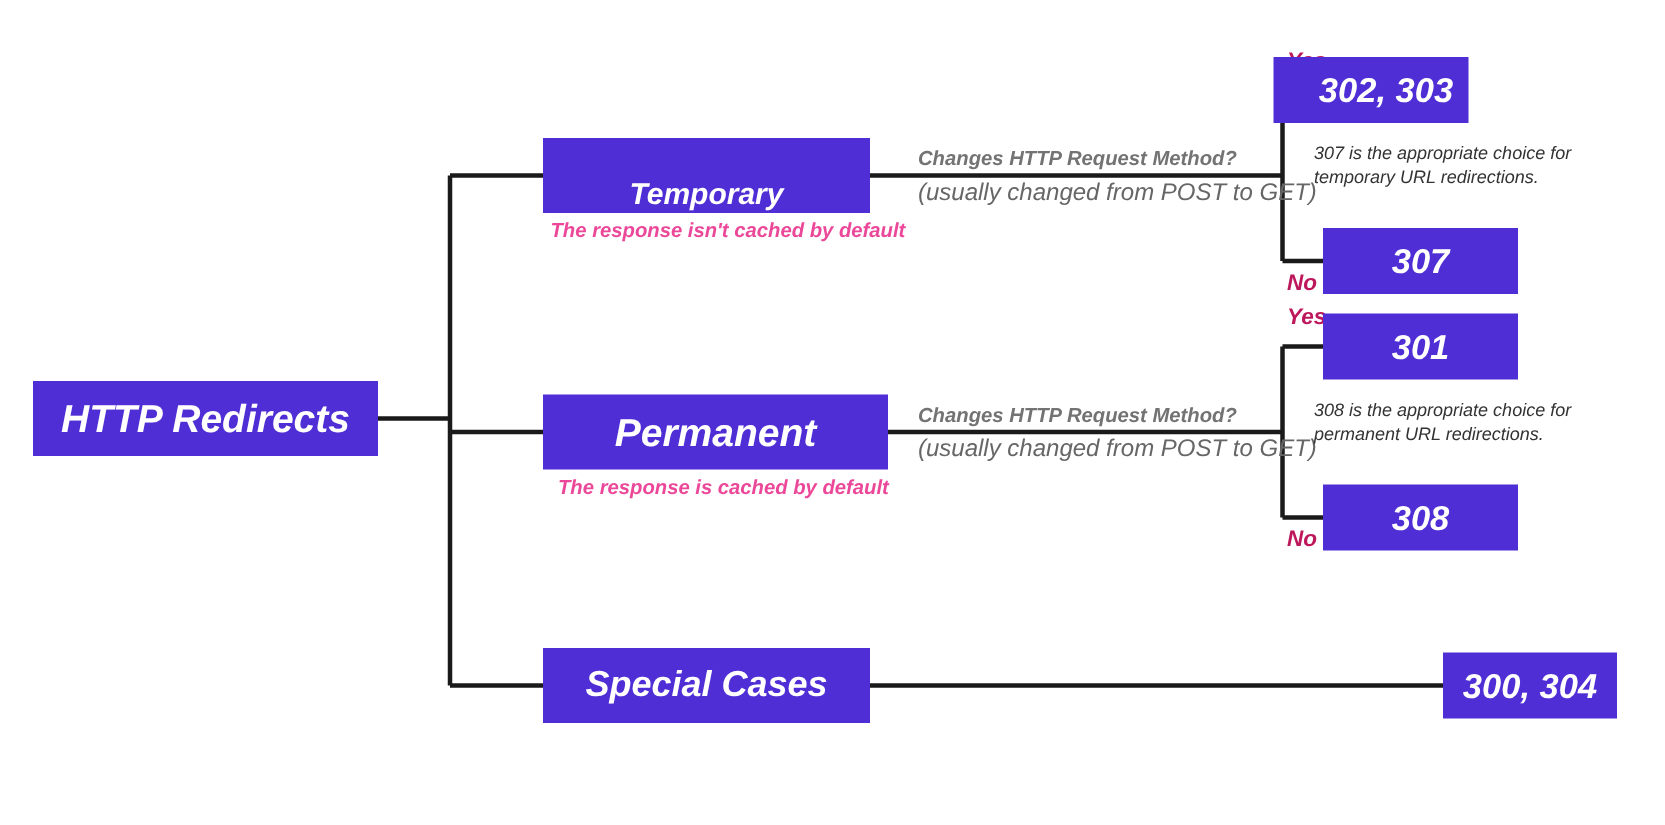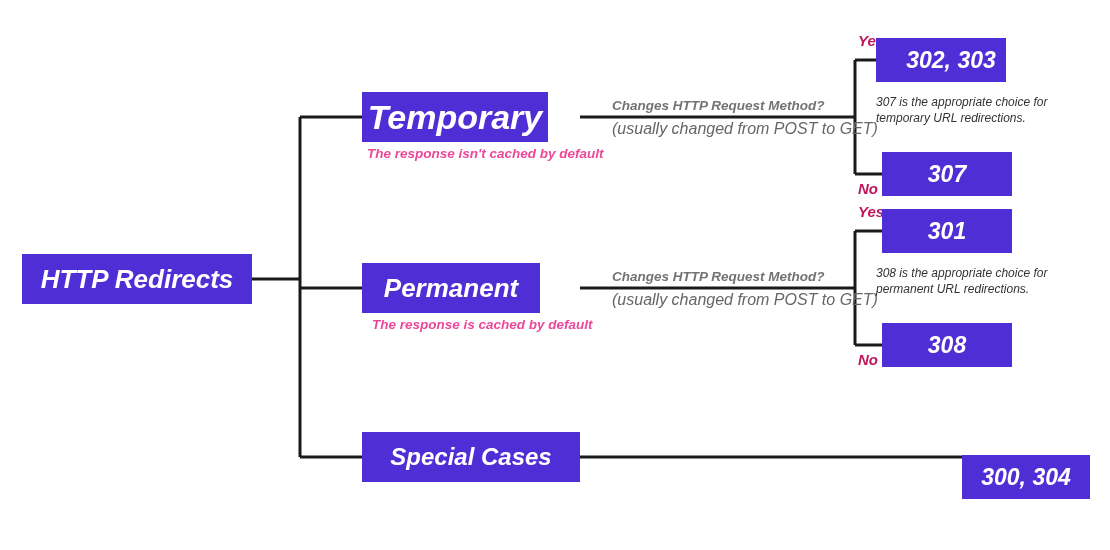--- a/index.html
+++ b/index.html
@@ -25,28 +25,29 @@
   .root-box {
     left: 22px;
     top: 254px;
     width: 230px;
     height: 50px;
     font-size: 26px;
   }
   .temp-box {
     left: 362px;
     top: 92px;
-    width: 186px;
+    width: 218px;
     height: 50px;
-    font-size: 34px;
+    font-size: 20px;
+    align-items: flex-end;
   }
   .perm-box {
     left: 362px;
     top: 263px;
-    width: 178px;
+    width: 230px;
     height: 50px;
     font-size: 26px;
   }
   .special-box {
     left: 362px;
     top: 432px;
     width: 218px;
     height: 50px;
     font-size: 24px;
     text-align: right;
@@ -133,21 +134,21 @@
 </div>
 
 <div class="box temp-box">
   <span>Temporary</span>
 </div>
 <div class="sub" style="left:367px; top:146px;">The response isn't cached by default</div>
 <div class="qline" style="left:612px; top:98px;">Changes HTTP Request Method?</div>
 <div class="qsub" style="left:612px; top:120px;">(usually changed from POST to GET)</div>
 <div class="yn" style="left:858px; top:32px;">Yes</div>
 <div class="yn" style="left:858px; top:180px;">No</div>
-<div class="box code-box" style="left:876px; top:38px;padding-left:20px;">
+<div class="box code-box" style="left:849px; top:38px;padding-left:20px;">
   <span>302, 303</span>
 </div>
 <div class="box code-box" style="left:882px; top:152px;">
   <span>307</span>
 </div>
 <div class="note" style="left:876px; top:94px;">307 is the appropriate choice for temporary URL redirections.</div>
 
 <div class="box perm-box">
   <span>Permanent</span>
 </div>
@@ -160,15 +161,15 @@
   <span>301</span>
 </div>
 <div class="box code-box" style="left:882px; top:323px;">
   <span>308</span>
 </div>
 <div class="note" style="left:876px; top:265px;">308 is the appropriate choice for permanent URL redirections.</div>
 
 <div class="box special-box">
   <span>Special Cases</span>
 </div>
-<div class="box code-box" style="left:962px; top:435px; width:128px;margin-top:20px;">
+<div class="box code-box" style="left:962px; top:435px; width:116px;">
   <span>300, 304</span>
 </div>
 
 </body></html>

